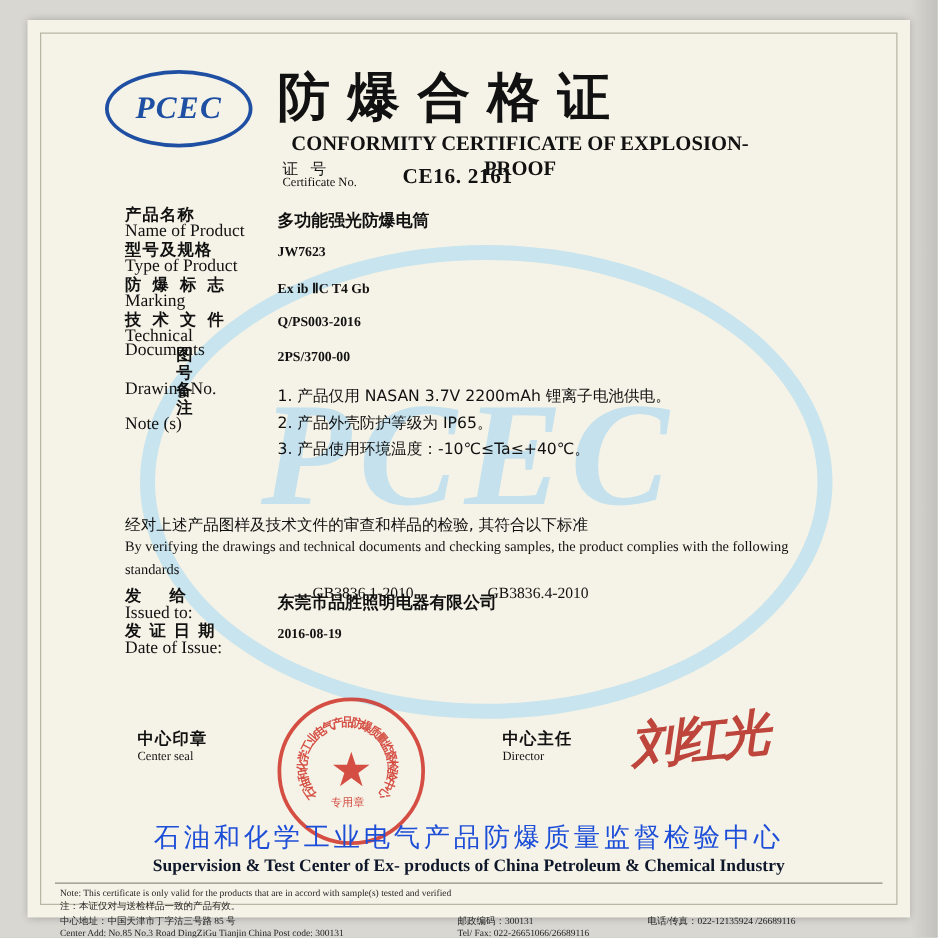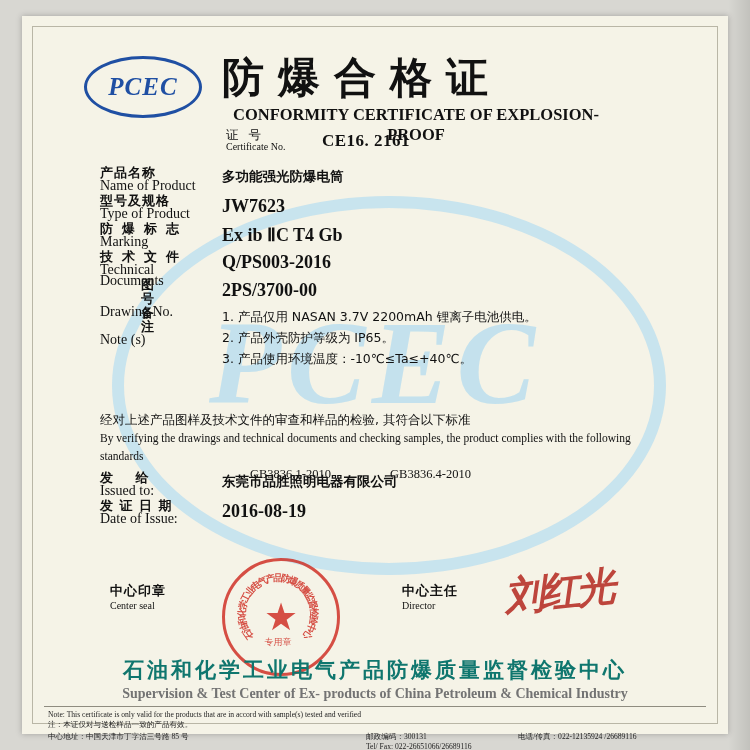--- a/index.html
+++ b/index.html
@@ -196,21 +196,21 @@
     position: absolute;
     left: 122px;
     top: 2px;
     font-family: Liberation Sans, sans-serif;
     font-size: 13.5px;
     font-weight: bold;
     color: #111;
   }
   .f-value.serif {
     font-family: "Liberation Serif", serif;
-    font-size: 18px;
+    font-size: 11px;
   }
   .notes {
     position: absolute;
     left: 122px;
     top: 0px;
     width: 430px;
   }
   .note-line {
     font-family: "DejaVu Sans", sans-serif;
     font-size: 12.5px;
@@ -350,30 +350,30 @@
   
   .footer-org {
     position: absolute;
     left: 0;
     top: 640px;
     width: 706px;
     text-align: center;
   }
   .org-cn {
     font-family: "DejaVu Sans", sans-serif;
-    font-weight: bold;
+    font-weight: normal;
     font-size: 21px;
     letter-spacing: 3px;
-    color: #0f766e;
+    color: #1d4ed8;
   }
   .org-en {
     font-family: "Liberation Serif", serif;
     font-weight: bold;
     font-size: 14px;
-    color: #737373;
+    color: #0f172a;
     margin-top: 2px;
   }
   .rule {
     position: absolute;
     left: 22px;
     top: 690px;
     width: 662px;
     border-top: 1px solid #8f8c80;
   }
   .fineprint {
@@ -562,20 +562,21 @@
       </div>
 
       <div class="rule"></div>
 
       <div class="fineprint">
         <div>Note: This certificate is only valid for the products that are in accord with sample(s) tested and verified</div>
         <div>注：本证仅对与送检样品一致的产品有效。</div>
         <div class="fine-cols">
           <div class="fine-col fc1">
             <div>中心地址：中国天津市丁字沽三号路 85 号</div>
+            <div>Center Add: No.85 No.3 Road DingZiGu Tianjin China Post code: 300131</div>
 
           </div>
           <div class="fine-col fc2">
             <div>邮政编码：300131</div>
             <div>Tel/ Fax: 022-26651066/26689116</div>
 
           </div>
           <div class="fine-col fc3">
             <div>电话/传真：022-12135924 /26689116</div>
           </div>

